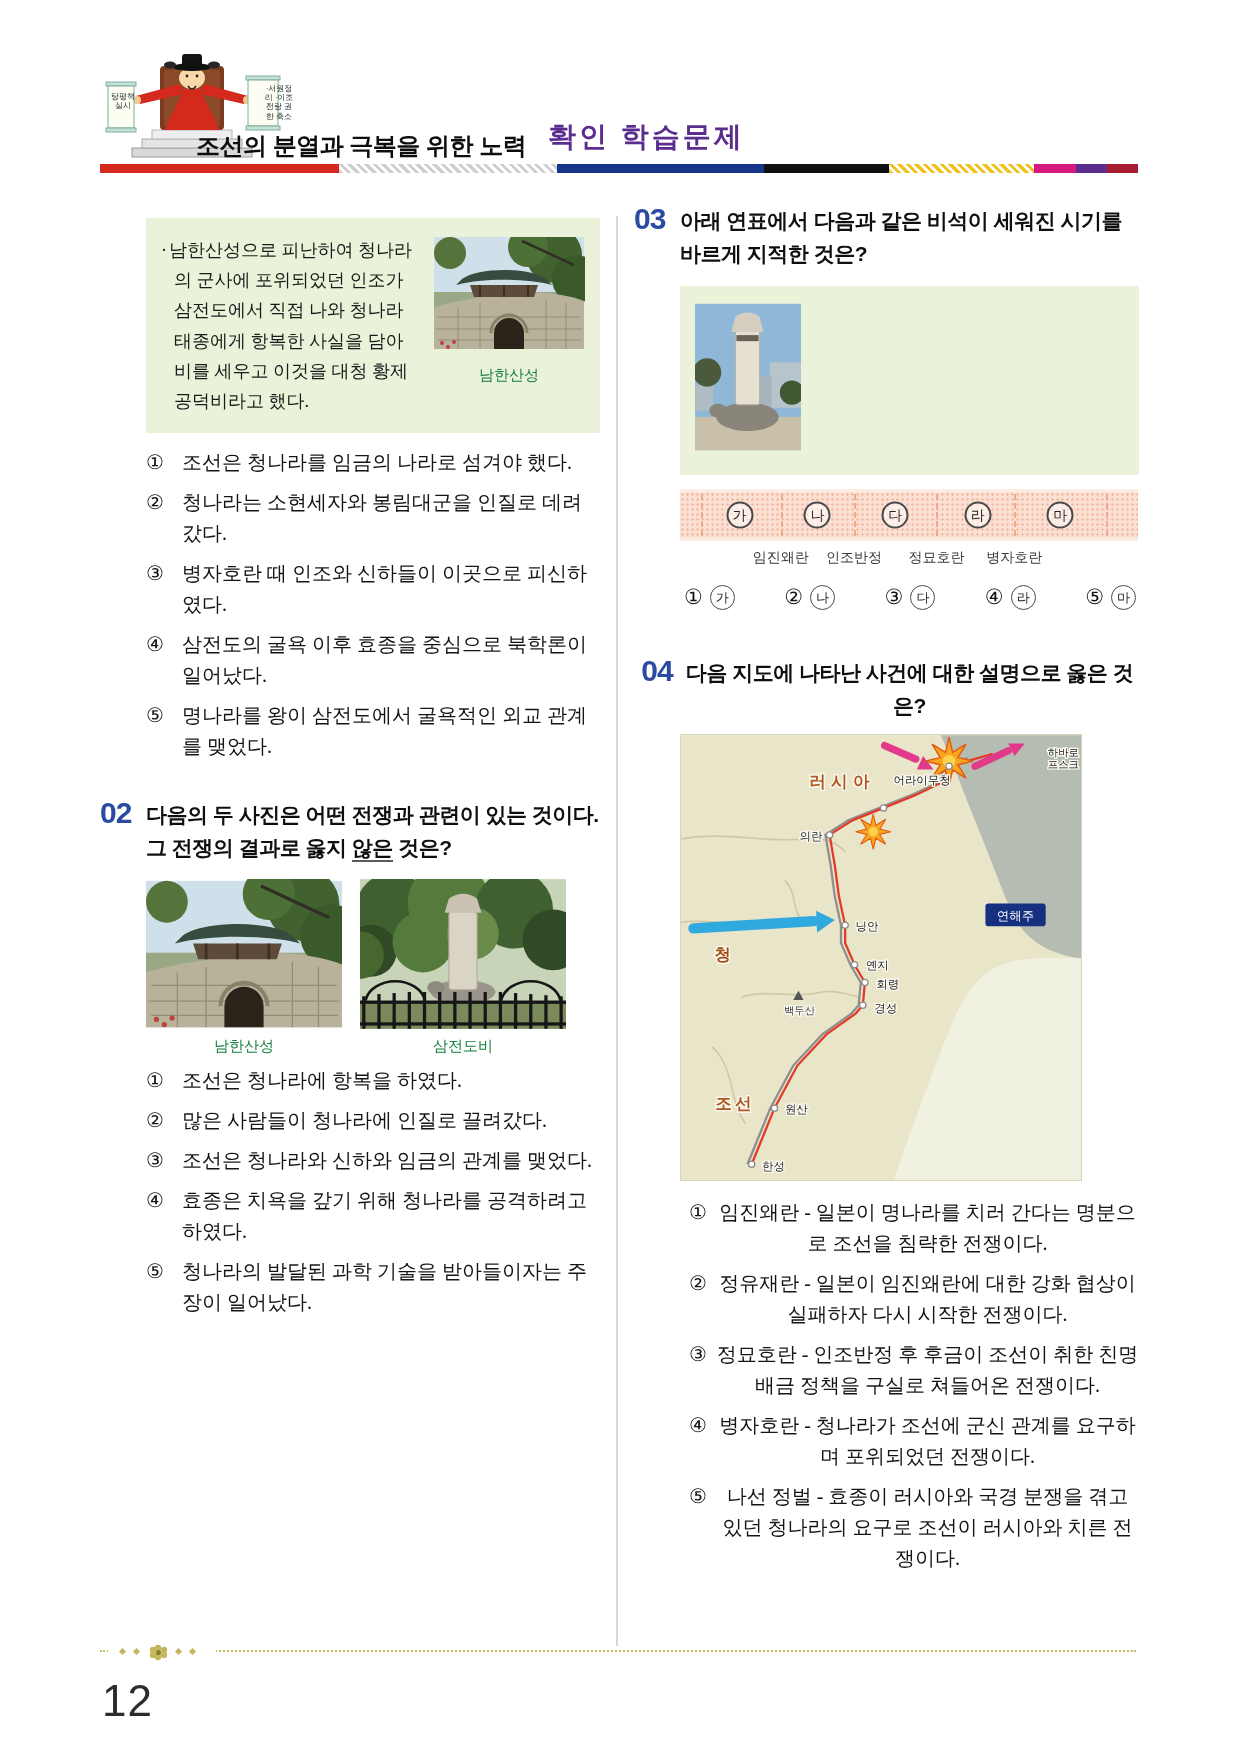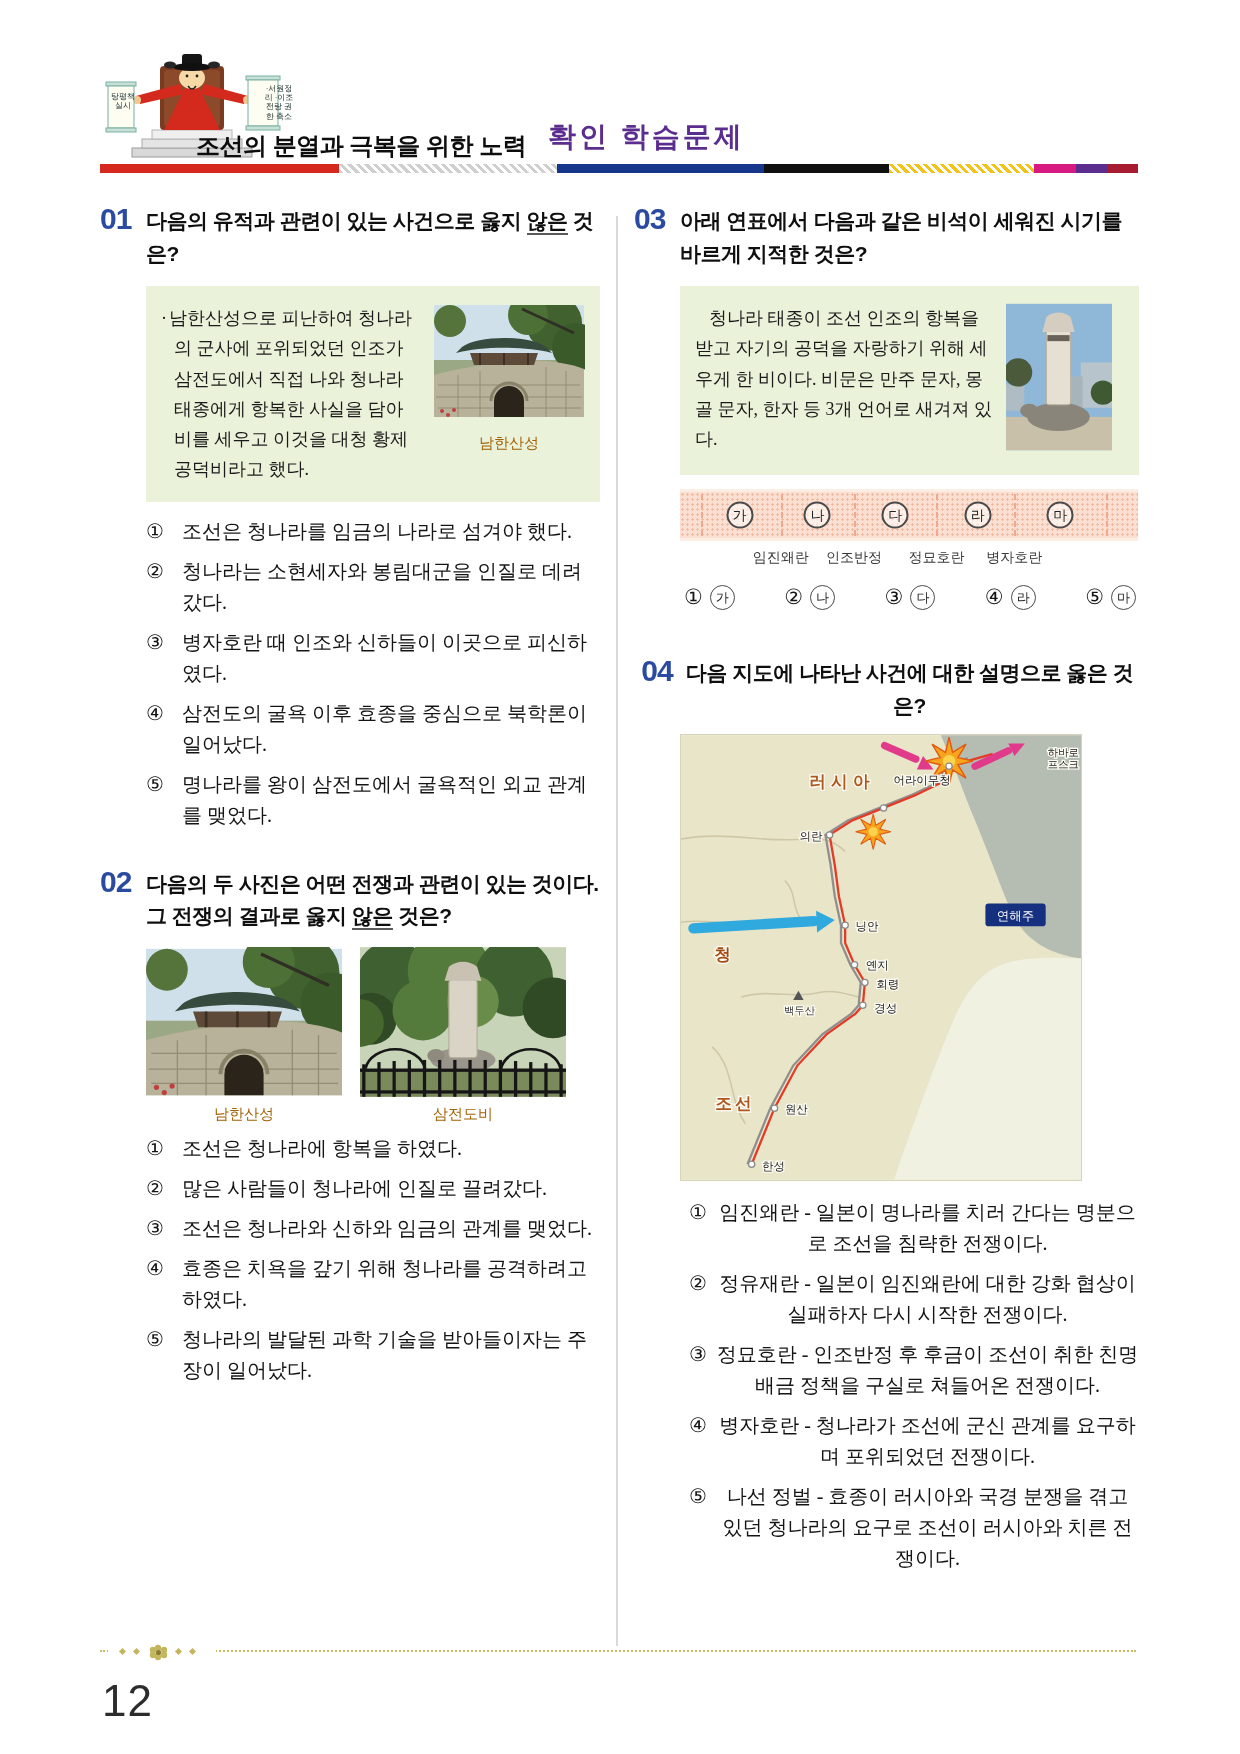--- a/index.html
+++ b/index.html
@@ -37,21 +37,21 @@
   .qhead{display:flex;}
   .qnum{color:#2b4ba0;font-weight:bold;font-size:30px;width:46px;flex-shrink:0;line-height:1.15;letter-spacing:-1px;}
   .qstem{font-size:21px;font-weight:bold;line-height:1.55;color:#0f0f0f;letter-spacing:-0.5px;padding-top:3px;}
   .uline{border-bottom:2px solid #5a5a5a;padding-bottom:1px;}
 
   .srcbox{margin:16px 0 14px 46px;background:#eaf2da;padding:17px 15px 15px 15px;
           font-family:"Liberation Serif",serif;font-size:18px;line-height:1.68;color:#1a1a1a;}
   .srcbox p{margin:0 0 2px 0;padding-left:13px;text-indent:-13px;}
   .srcbox p::before{content:"\00B7";margin-right:2px;}
   .boxfig{float:right;width:152px;margin:2px 0 6px 10px;}
-  .photo-cap{text-align:center;font-size:15px;margin-top:4px;color:#a16207;font-family:"Liberation Sans",sans-serif;
+  .photo-cap{text-align:center;font-size:15px;margin-top:4px;color:#15803d;font-family:"Liberation Sans",sans-serif;
              text-indent:0;}
   .srcbox::after{content:"";display:block;clear:both;}
 
   .choices{margin-left:46px;margin-top:6px;}
   .choice{display:flex;font-family:"Liberation Serif",serif;font-size:20px;line-height:1.55;margin:9px 0;color:#141414;}
   .choice .cnum{width:36px;flex-shrink:0;}
 
   .photo-row{margin:14px 0 6px 46px;display:flex;gap:18px;}
   .photo-row figure{margin:0;}
 
@@ -138,24 +138,20 @@
     <div class="seg magenta"></div>
     <div class="seg purple"></div>
     <div class="seg darkred"></div>
   </div>
 
   <div class="columns">
 
     <div class="col left">
 
       <div class="q">
-        <div class="qhead">
-          <div class="qnum">01</div>
-          <div class="qstem"><span>다음의 유적과 관련이 있는 사건으로 옳지 </span><span class="uline">않은</span><span> 것은?</span></div>
-        </div>
         <div class="srcbox">
           <figure class="boxfig">
             <svg width="152" height="112" viewBox="0 0 150 112">
               <rect width="150" height="60" fill="#cfe0ea"></rect>
               <rect y="55" width="150" height="57" fill="#9aa886"></rect>
               <circle cx="120" cy="18" r="28" fill="#41622f"></circle>
               <circle cx="94" cy="10" r="20" fill="#4d7036"></circle>
               <circle cx="142" cy="42" r="24" fill="#3a5a2a"></circle>
               <circle cx="16" cy="16" r="16" fill="#55743c"></circle>
               <path d="M88,4 L140,28" stroke="#2f2f25" stroke-width="2.5" fill="none"></path>
@@ -318,23 +314,20 @@
     <div class="divider"></div>
 
     <div class="col right">
 
       <div class="q">
         <div class="qhead">
           <div class="qnum">03</div>
           <div class="qstem">아래 연표에서 다음과 같은 비석이 세워진 시기를 바르게 지적한 것은?</div>
         </div>
         <div class="srcbox flexbox">
-          <div class="boxtext">
-            <p>청나라 태종이 조선 인조의 항복을 받고 자기의 공덕을 자랑하기 위해 세우게 한 비이다. 비문은 만주 문자, 몽골 문자, 한자 등 3개 언어로 새겨져 있다.</p>
-          </div>
           <figure class="q3fig">
             <svg width="106" height="148" viewBox="0 0 105 145">
               <rect width="105" height="145" fill="#8fb8d8"></rect>
               <rect x="74" y="58" width="31" height="45" fill="#b8c4cc"></rect>
               <rect x="60" y="72" width="16" height="32" fill="#a8b4bc"></rect>
               <rect x="0" y="80" width="18" height="26" fill="#b0bcc4"></rect>
               <circle cx="12" cy="68" r="14" fill="#4a5a3a"></circle>
               <circle cx="96" cy="88" r="12" fill="#3f5a33"></circle>
               <rect y="112" width="105" height="33" fill="#c8c0a8"></rect>
               <ellipse cx="52" cy="112" rx="31" ry="14" fill="#8a857a"></ellipse>

